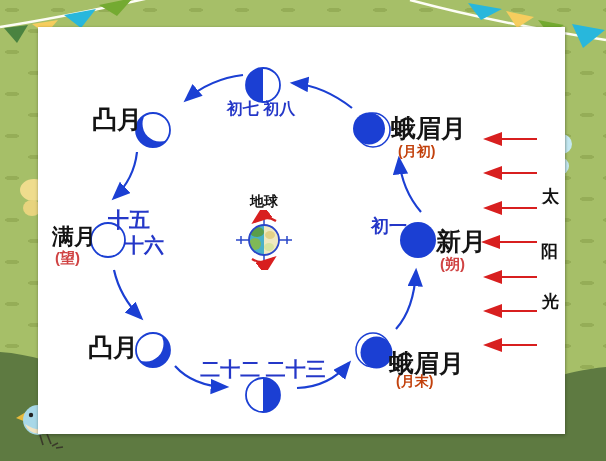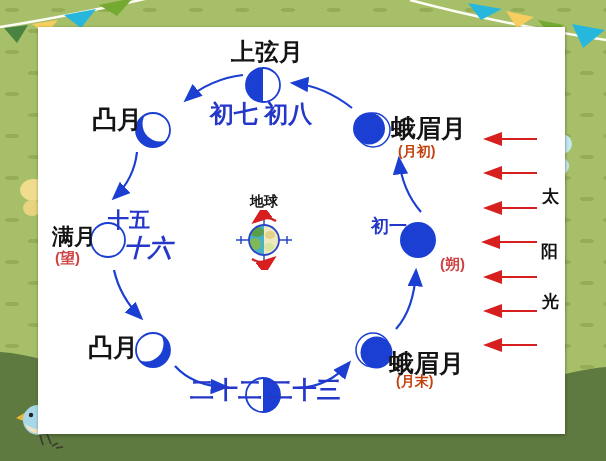--- a/index.html
+++ b/index.html
@@ -20,21 +20,21 @@
   #bush-left{left:18px;top:176px;z-index:2;}
   #cloud-right{left:552px;top:130px;z-index:2;}
   #bird{left:16px;top:398px;z-index:2;}
   
   #panel{
     left:38px;top:27px;width:527px;height:407px;background:#ffffff;
     z-index:3;box-shadow:0 2px 3px rgba(40,50,30,.35),1px 0 2px rgba(40,50,30,.2);
   }
   #overlay{position:absolute;left:0;top:0;z-index:1;}
   .phase-name{position:absolute;color:#141414;font-weight:700;font-size:25px;line-height:1.05;white-space:nowrap;z-index:2;}
-  .date-text{position:absolute;color:#2437c8;font-weight:700;font-size:24px;line-height:1.05;white-space:nowrap;z-index:2;}
+  .date-text{position:absolute;color:#2437c8;font-weight:700;font-size:16px;line-height:1.05;white-space:nowrap;z-index:2;}
   .note-black{position:absolute;color:#c2410c;font-weight:600;font-size:14px;white-space:nowrap;z-index:2;}
   .note-red{position:absolute;color:#d04343;font-weight:600;font-size:15px;white-space:nowrap;z-index:2;}
   .sun-char{position:absolute;color:#111;font-weight:700;font-size:17px;z-index:2;}
   .moon{position:absolute;width:40px;height:40px;z-index:2;}
   .ctr{text-align:center;}
 </style>
 </head>
 <body>
 
 <svg id="hill" class="abs" width="606" height="461">
@@ -183,41 +183,41 @@
       <ellipse cx="36" cy="25" rx="5" ry="4" fill="#e3d187"></ellipse>
       <ellipse cx="35" cy="37" rx="5" ry="4" fill="#d8e4a0"></ellipse>
     </g>
     <circle cx="30" cy="30" r="15" fill="none" stroke="#2946c8" stroke-width="1.8"></circle>
     <g stroke="#d42020" stroke-width="2.2" fill="none">
       <path d="M42,11 A19,19 0 0 0 20,12" marker-end="url(#mr)"></path>
       <path d="M18,49 A19,19 0 0 0 40,48" marker-end="url(#mr)"></path>
     </g>
   </svg>
 
-  <div class="phase-name ctr" style="left:159px;top:12px;width:140px;font-size:24px;">上弦月</div>
   <div class="date-text ctr" style="left:153px;top:74px;width:140px;">初七 初八</div>
 
   <div class="phase-name" style="left:54px;top:79px;">凸月</div>
 
   <div class="phase-name" style="left:353px;top:88px;">蛾眉月</div>
   <div class="note-black" style="left:360px;top:116px;">(月初)</div>
 
   <div class="phase-name" style="left:14px;top:198px;font-size:22px;">满月</div>
   <div class="note-red" style="left:17px;top:222px;">(望)</div>
   <div class="date-text" style="left:70px;top:182px;font-size:21px;">十五</div>
-  <div class="date-text" style="left:86px;top:208px;font-size:24px;font-style:italic;">十六</div>
+  <div class="date-text" style="left:86px;top:208px;font-size:20px;">十六</div>
 
   <div class="phase-name ctr" style="left:198px;top:167px;width:56px;font-size:14px;">地球</div>
 
   <div class="date-text" style="left:333px;top:190px;font-size:18px;">初一</div>
+  <div class="phase-name" style="left:398px;top:201px;font-size:25px;">新月</div>
   <div class="note-red" style="left:402px;top:228px;">(朔)</div>
 
   <div class="phase-name" style="left:351px;top:323px;">蛾眉月</div>
   <div class="note-black" style="left:358px;top:346px;">(月末)</div>
 
   <div class="phase-name" style="left:50px;top:307px;">凸月</div>
 
-  <div class="date-text ctr" style="left:152px;top:332px;width:146px;font-size:24px;margin-top:18px;">二十二 二十三</div>
+  <div class="date-text ctr" style="left:152px;top:332px;width:146px;font-size:20px;">二十二 二十三</div>
 
   <div class="sun-char" style="left:504px;top:158px;">太</div>
   <div class="sun-char" style="left:503px;top:213px;">阳</div>
   <div class="sun-char" style="left:504px;top:263px;">光</div>
 </div>
 
 </body></html>

